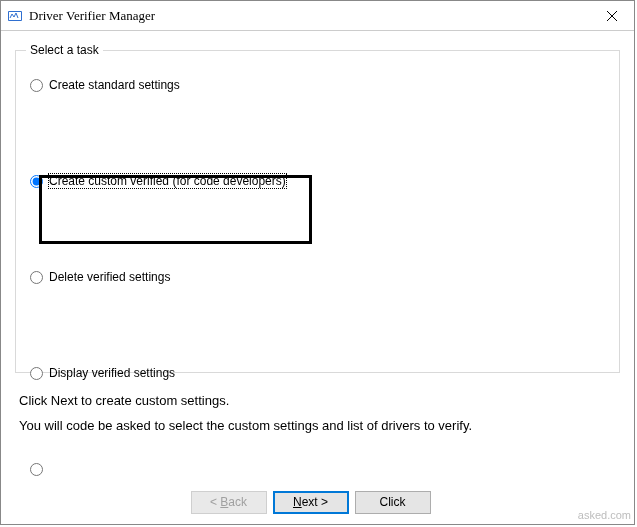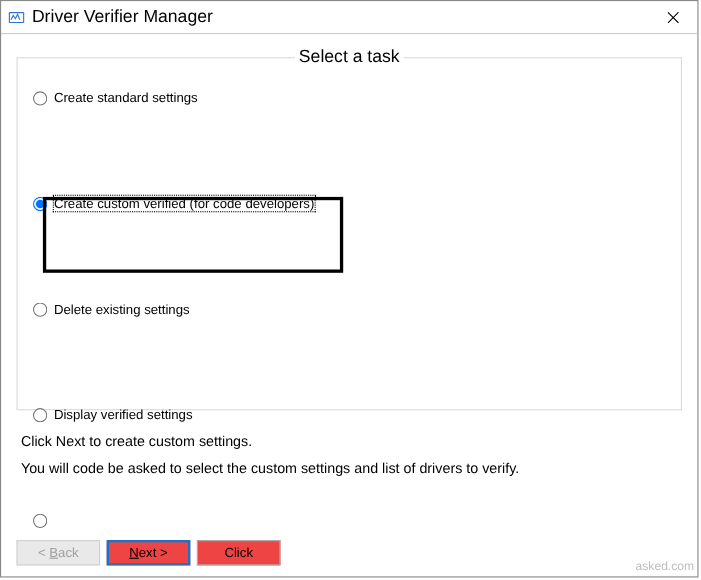--- a/index.html
+++ b/index.html
@@ -29,21 +29,22 @@
       border-bottom: 1px solid #ccc;
       padding-left: 6px;
     }
     .title-icon {
       width: 16px;
       height: 16px;
       margin-right: 6px;
     }
     .title-text {
       flex: 1;
-      font-size: 16px;
+      font-size: 13px;
+      font-family: Liberation Serif, serif;
     }
     .close-btn {
       width: 45px;
       height: 29px;
       display: flex;
       align-items: center;
       justify-content: center;
       cursor: pointer;
     }
     .content {
@@ -55,22 +56,21 @@
     fieldset.group {
       border: 1px solid #d9d9d9;
       margin: 0;
       padding: 8px 10px 20px 10px;
       flex: 0 0 auto;
       height: 330px;
       position: relative;
     }
     fieldset.group legend {
       padding: 0 4px;
-      font-size: 16px;
-      text-align: center;
+      font-size: 12px;
     }
     .radio-row {
       display: flex;
       align-items: center;
       margin: 30px 0 0 4px;
       height: 20px;
     }
     .radio-row.first { margin-top: 10px; }
     .radio-row input[type="radio"] {
       margin: 0 6px 0 0;
@@ -98,31 +98,31 @@
     .info-area {
       padding: 16px 4px 0 4px;
       line-height: 1.9;
       font-size: 13px;
     }
     .button-bar {
       margin-top: auto;
       height: 44px;
       display: flex;
       align-items: center;
-      justify-content: flex-start;
+      justify-content: center;
       padding-right: 14px;
       gap: 6px;
       border-top: 0;
     }
     button.wiz {
       min-width: 76px;
       height: 23px;
       font-family: inherit;
       font-size: 12px;
-      background: #ef4444;
+      background: #e5e5e5;
       border: 1px solid #adadad;
       cursor: pointer;
       padding: 0 8px;
     }
     button.wiz:disabled {
       color: #a0a0a0;
       cursor: default;
       background: #e9e9e9;
       border-color: #cfcfcf;
     }
@@ -178,21 +178,21 @@
 
       <div class="radio-row">
         <input type="radio" name="task" id="r2" checked="" style="">
         <label for="r2" class="focus-dotted">Create custom verified (for code developers)</label>
       </div>
 
       <div class="spacer-md"></div>
 
       <div class="radio-row">
         <input type="radio" name="task" id="r3" style="">
-        <label for="r3">Delete existing settings</label>
+        <label for="r3">Delete verified settings</label>
       </div>
 
       <div class="spacer-md"></div>
 
       <div class="radio-row">
         <input type="radio" name="task" id="r4" style="">
         <label for="r4">Display verified settings</label>
       </div>
 
       <div class="spacer-md"></div>

